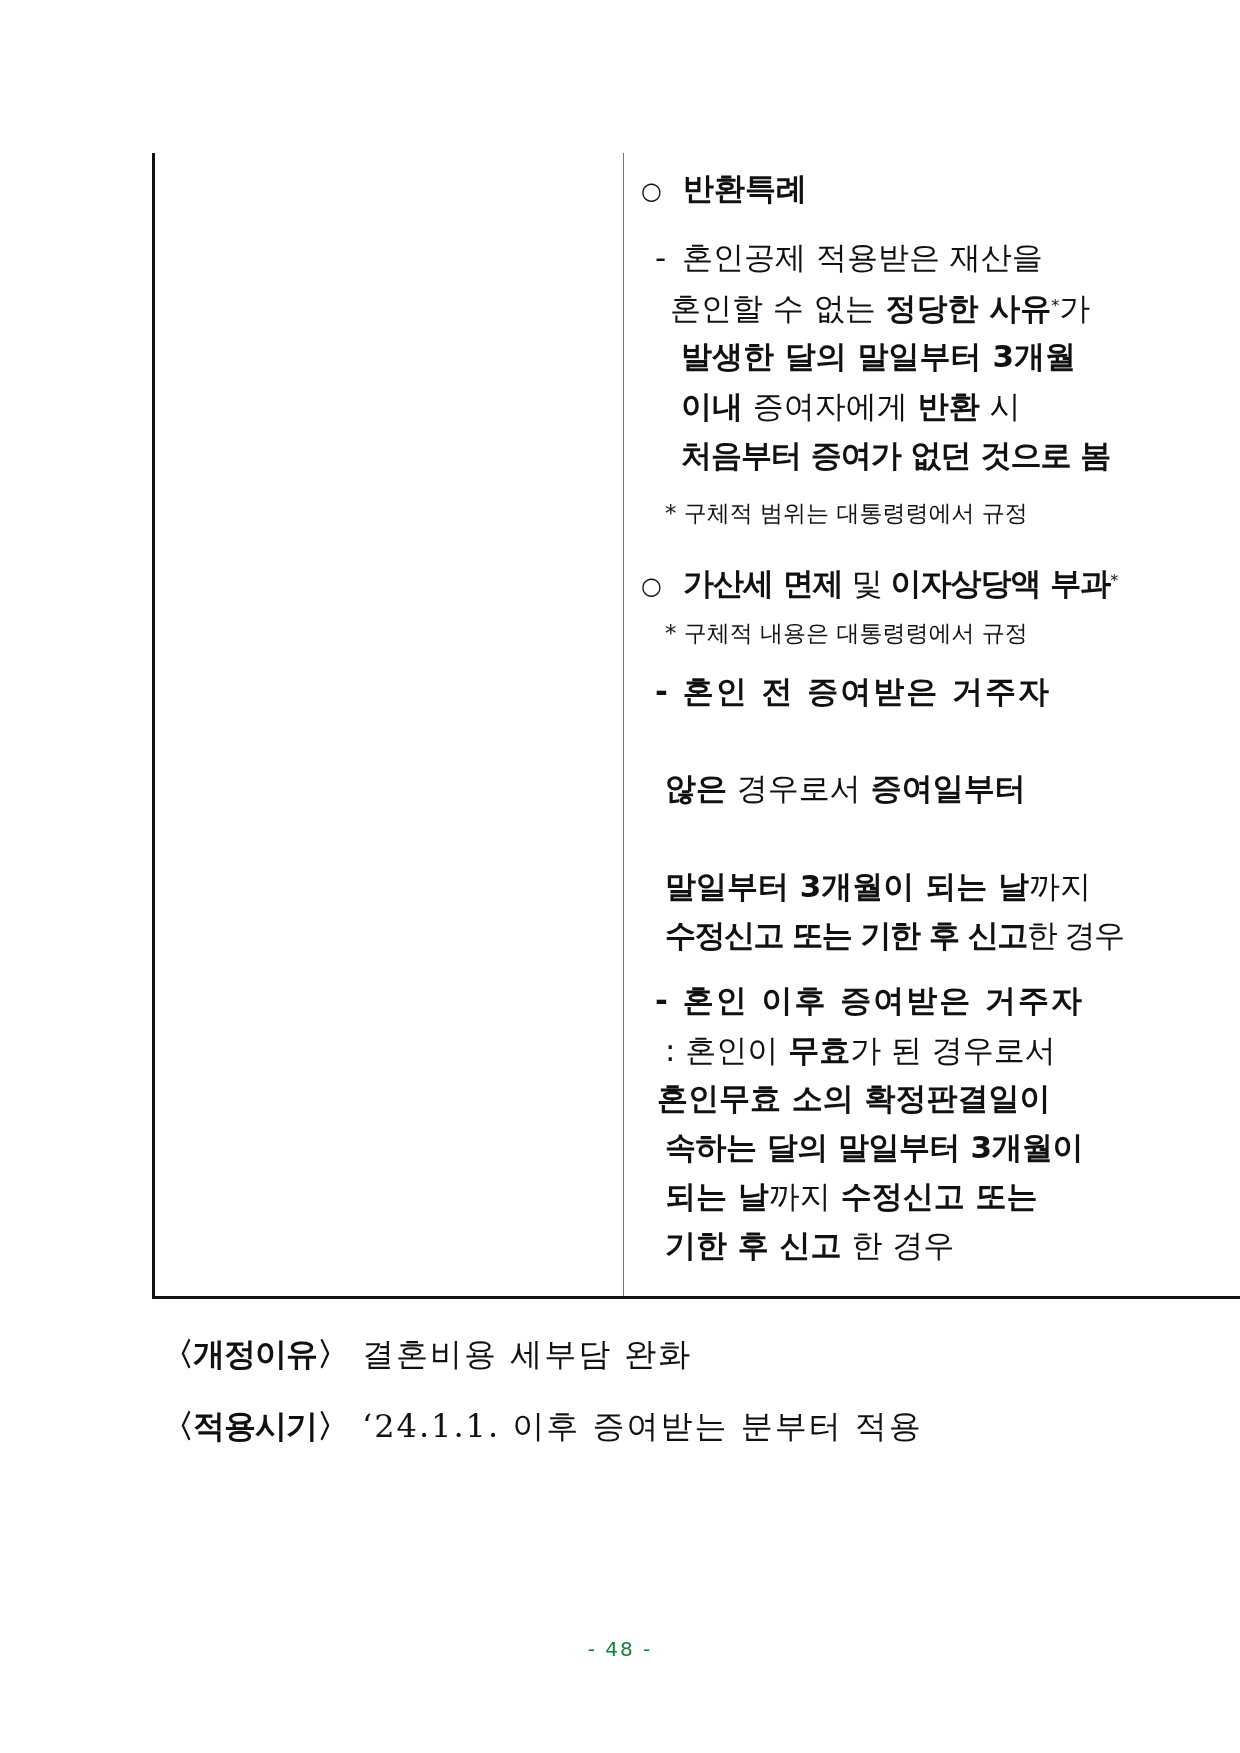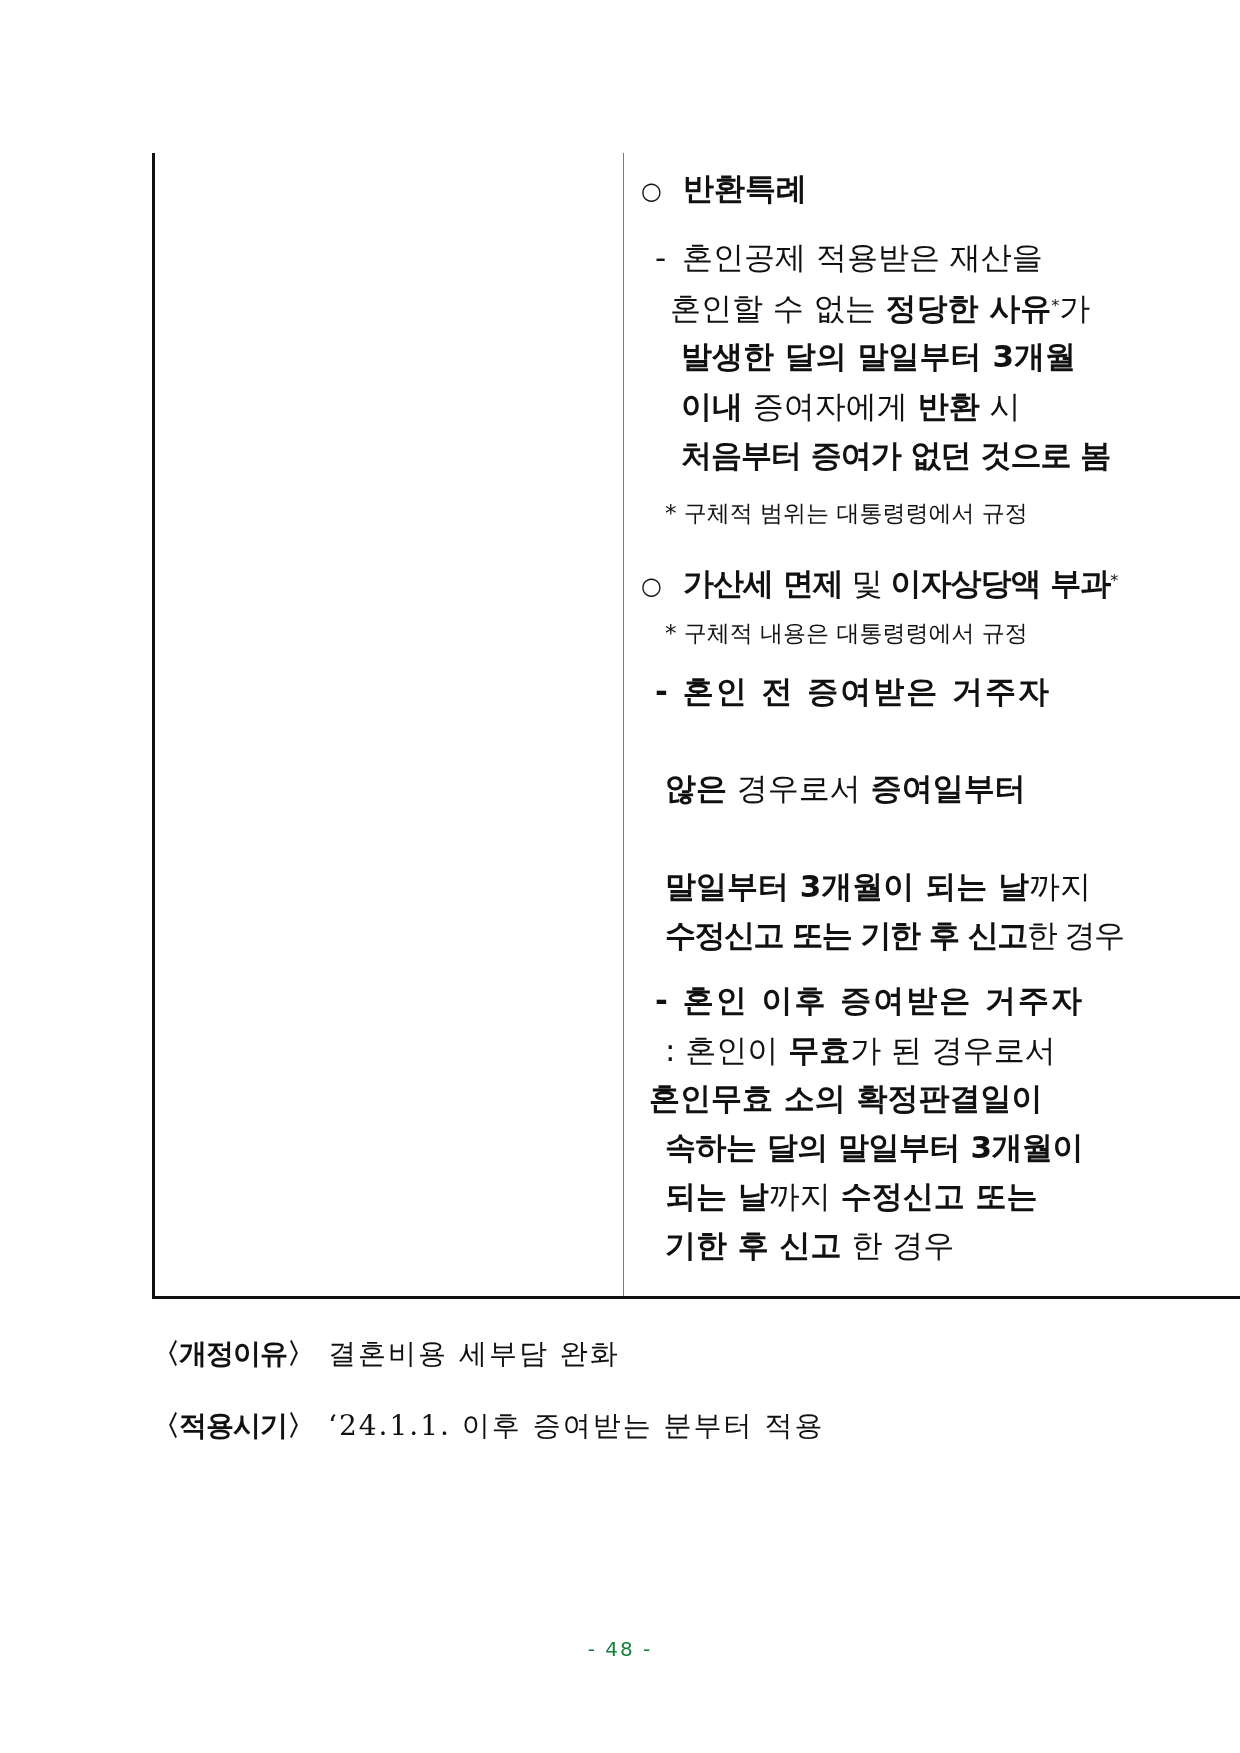--- a/index.html
+++ b/index.html
@@ -23,22 +23,22 @@
   }
   .line {
     position: absolute; left: 0; white-space: nowrap;
     font-size: 31px; line-height: 40px; letter-spacing: 0px;
   }
   .b { font-weight: bold; }
   .sup { font-size: 16px; vertical-align: top; position: relative; top: -2px; }
   .note { font-size: 23px; line-height: 30px; }
   .circle { font-size: 24px; display: inline-block; width: 42px; }
   .footer-line {
-    position: absolute; left: 152px; white-space: nowrap;
-    font-size: 28px; line-height: 44px;
+    position: absolute; left: 162px; white-space: nowrap;
+    font-size: 32px; line-height: 44px;
   }
   .footer-line .label { font-weight: bold; font-family: "DejaVu Sans", sans-serif; letter-spacing: -1px; }
   .footer-line .value { font-family: "DejaVu Serif", "Liberation Serif", serif; margin-left: 14px; letter-spacing: 2px; }
   .page-num {
     position: absolute; left: 0; width: 100%; top: 1637px; text-align: center;
     font-size: 20px; color: #15803d; letter-spacing: 2px;
   }
 </style>
 </head>
 <body>
@@ -77,21 +77,21 @@
       <span class="b">말일부터 3개월이 되는 날</span><span>까지</span>
     </div>
     <div class="line" style="top:762px; left:40px; letter-spacing:-1.5px;">
       <span class="b">수정신고 또는 기한 후 신고</span><span>한 경우</span>
     </div>
 
     <div class="line b" style="top:827px; left:30px; letter-spacing:2px;">- 혼인 이후 증여받은 거주자</div>
     <div class="line" style="top:877px; left:40px;">
       <span>: 혼인이 </span><span class="b">무효</span><span>가 된 경우로서</span>
     </div>
-    <div class="line b" style="top:925px; left:24px;">혼인무효 소의 확정판결일이</div>
+    <div class="line b" style="top:925px; left:32px;">혼인무효 소의 확정판결일이</div>
     <div class="line b" style="top:974px; left:40px; letter-spacing:-0.5px;">속하는 달의 말일부터 3개월이</div>
     <div class="line" style="top:1023px; left:40px;">
       <span class="b">되는 날</span><span>까지 </span><span class="b">수정신고 또는</span>
     </div>
     <div class="line" style="top:1072px; left:40px;">
       <span class="b">기한 후 신고</span><span> 한 경우</span>
     </div>
 
   </div>
 </div>

